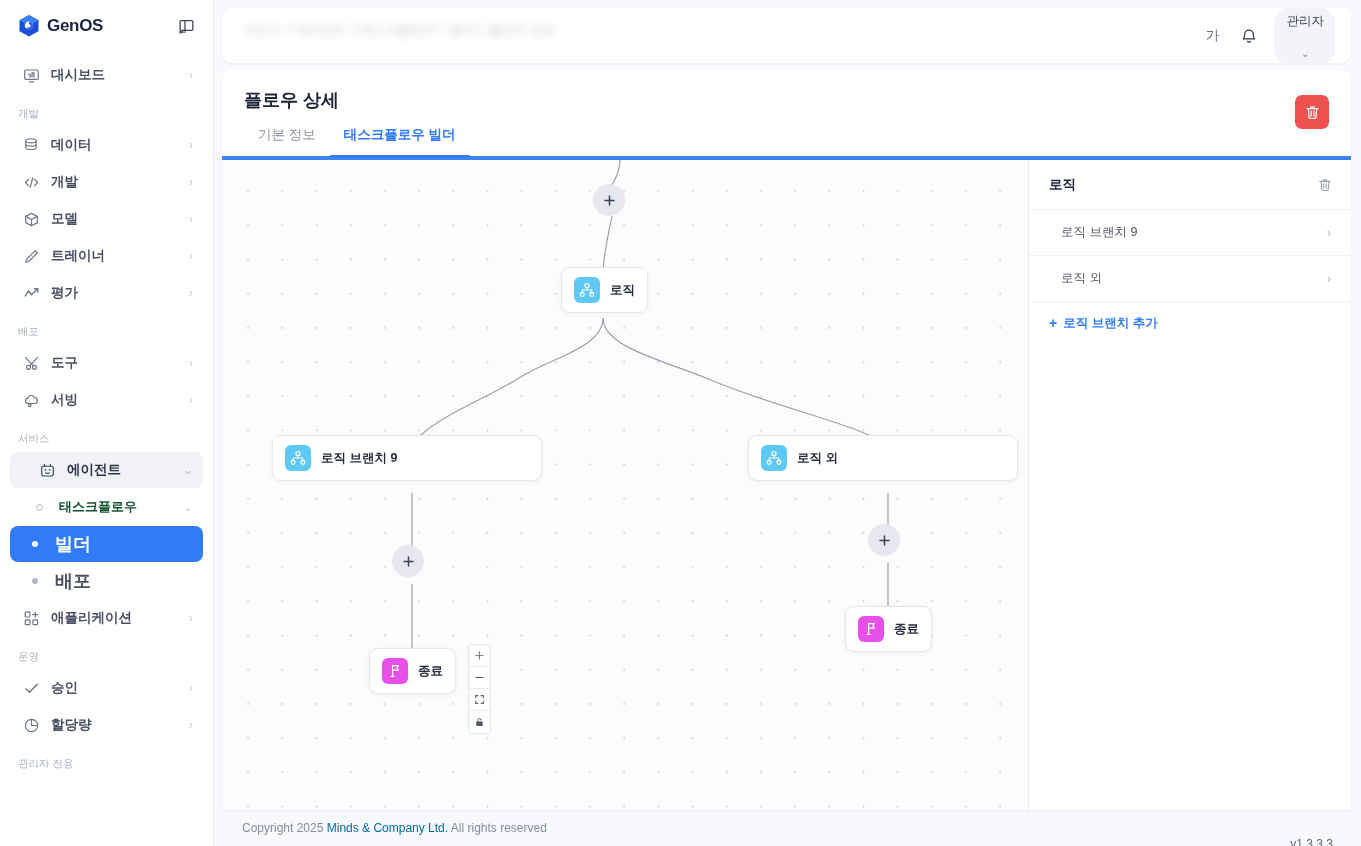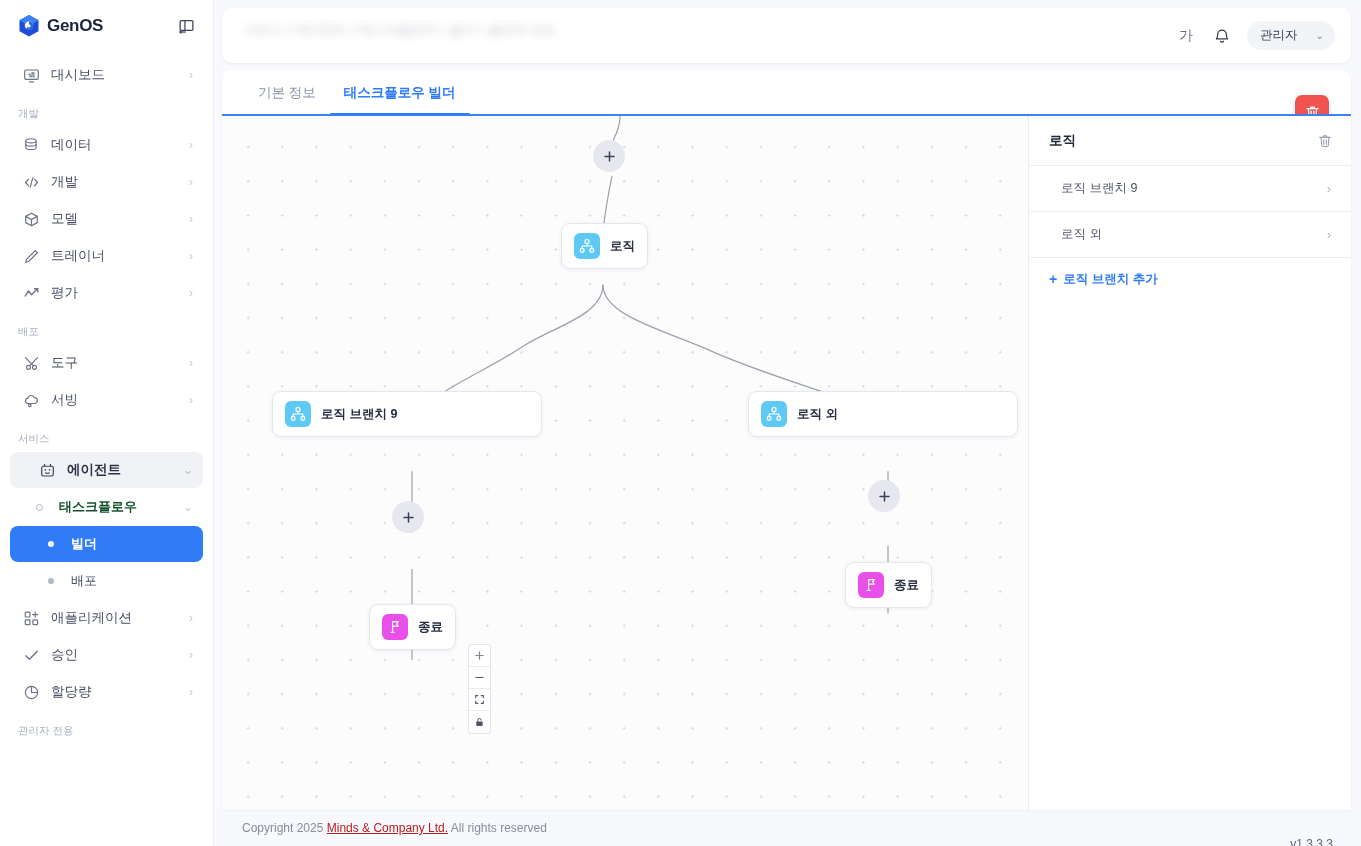--- a/index.html
+++ b/index.html
@@ -37,24 +37,24 @@
     letter-spacing: 0px; font-weight: 400;
   }
   .nav-item {
     height: 36px; margin: 1px 10px; border-radius: 8px;
     display: flex; align-items: center; padding: 0 10px 0 12px;
     cursor: pointer; gap: 11px; color: #495063; font-size: 13.5px;
   }
   .nav-item.active-soft { background: #f0f2f6; color: #2b3246; font-weight: 700; padding-left: 28px; }
   .nav-item.active-blue { background: #2f7cf6; color: #ffffff; font-weight: 700; }
   .nav-item .ico { width: 18px; height: 18px; flex: none; display: flex; align-items: center; justify-content: center; }
-  .nav-item .lbl { flex: 1; white-space: nowrap; overflow: hidden; }
+  .nav-item .lbl { flex: 1; white-space: nowrap; overflow: hidden; font-weight: bold; }
   .nav-item .chev { color: #c3c9d4; font-size: 12px; flex: none; }
   .nav-item.sub { padding-left: 20px; font-size: 13px; }
-  .nav-item.sub2 { padding-left: 32px; font-size: 13px; }
+  .nav-item.sub2 { padding-left: 16px; font-size: 18px; }
   .dot-ring { width: 7px; height: 7px; border-radius: 50%; border: 1.3px solid #b0b7c4; flex: none; }
   .dot-fill { width: 6px; height: 6px; border-radius: 50%; background: #b0b7c4; flex: none; }
   .dot-fill.w { background: #ffffff; }
   .sidebar-bottom {
     border-top: 1px solid #ebeef3; height: 46px;
     display: flex; align-items: center; padding: 0 14px 0 18px; gap: 11px;
     cursor: pointer; color: #495063; font-size: 13.5px;
   }
 
   
@@ -75,32 +75,32 @@
   }
   .top-actions { display: flex; align-items: center; gap: 6px; }
   .icon-btn {
     width: 30px; height: 30px; border-radius: 7px; display: flex;
     align-items: center; justify-content: center; cursor: pointer; color: #4a5163;
   }
   .font-btn { font-size: 14px; color: #6a7081; }
   .user-chip {
     display: flex; align-items: center; gap: 18px; background: #f2f4f8;
     border-radius: 16px; padding: 6px 11px 6px 13px; font-size: 12.5px;
-    color: #3b4256; cursor: pointer; margin-left: 4px;
+    color: #3b4256; cursor: pointer; margin-left: 4px; flex-direction: column;
   }
 
   .content-card {
     margin: 7px 10px 0 8px; flex: 1;
     background: #ffffff; border-radius: 10px 10px 0 0;
     box-shadow: 0 1px 3px rgba(22,35,70,0.05);
     position: relative; overflow: hidden;
     display: flex; flex-direction: column;
   }
   .page-title { font-size: 18px; font-weight: 700; color: #1d2435; padding: 18px 0 0 22px; }
-  .tabs { display: flex; padding: 0 0 0 22px; margin-top: 14px; border-bottom: 2px solid #3b82f6; position: relative; }
+  .tabs { display: flex; padding: 0 0 0 22px; margin-top: 14px; border-bottom: 4px solid #3b82f6; position: relative; }
   .tab {
     padding: 0 14px 12px 14px; font-size: 13.5px; color: #8a91a1; cursor: pointer;
     position: relative; white-space: nowrap;
   }
   .tab.active { color: #2f7cf6; font-weight: 700; }
   .tab.active::after {
     content: ""; position: absolute; left: 0; right: 0; bottom: -1px;
     height: 2.5px; background: #2f7cf6; border-radius: 2px;
   }
   .delete-btn {
@@ -168,21 +168,21 @@
     padding: 0 20px; font-size: 12.5px; color: #2f7cf6; font-weight: 700;
     cursor: pointer;
   }
 
   
   .footer {
     height: 36px; flex: none; display: flex; align-items: center;
     justify-content: space-between; padding: 0 28px 0 10px;
     font-size: 12px; color: #868d9c; background: #f7f9fc;
   }
-  .footer a { color: #b91c1c; text-decoration: underline; cursor: pointer; }
+  .footer a { color: #0369a1; cursor: pointer; }
   .footer .ver { color: #5e6troke; color: #5f6678; text-decoration: underline; cursor: pointer; margin-top: 32px; }
 </style>
 </head>
 <body>
 
 <div id="app">
 
   <aside id="sidebar">
     <div class="brand-row">
       <div class="brand">
@@ -339,20 +339,21 @@
             <rect x="2.6" y="11.6" width="5.6" height="5.6" rx="1"></rect>
             <rect x="11.6" y="11.6" width="5.6" height="5.6" rx="1"></rect>
             <path d="M14.4 2.4 v6" stroke-linecap="round"></path>
               <path d="M11.4 5.4 h6" stroke-linecap="round"></path>
           </svg>
         </span>
         <span class="lbl">애플리케이션</span>
         <span class="chev">›</span>
       </div>
 
+      <div class="nav-group-label">운영</div>
       <div class="nav-item">
         <span class="ico">
           <svg width="17" height="17" viewBox="0 0 20 20" fill="none" stroke="#6b7384" stroke-width="1.6" stroke-linecap="round" stroke-linejoin="round">
             <path d="M3.2 10.4 L7.6 14.4 L16.8 5"></path>
           </svg>
         </span>
         <span class="lbl">승인</span>
         <span class="chev">›</span>
       </div>
       <div class="nav-item">
@@ -387,20 +388,21 @@
           </div>
           <div class="user-chip">
             <span>관리자</span>
             <span style="font-size:10px;color:#7a8193">⌄</span>
           </div>
         </div>
       </div>
     </div>
 
     <div class="content-card">
+      <div class="page-title">플로우 상세</div>
 
       <button class="delete-btn">
         <svg width="17" height="17" viewBox="0 0 20 20" fill="none" stroke="#ffffff" stroke-width="1.5" stroke-linecap="round" stroke-linejoin="round">
           <path d="M3.4 5.4 h13.2"></path>
             <path d="M8 5.4 V3.6 h4 v1.8"></path>
           <path d="M5.1 5.4 l0.8 10.2 a1.3 1.3 0 0 0 1.3 1.2 h5.6 a1.3 1.3 0 0 0 1.3 -1.2 l0.8 -10.2"></path>
           <path d="M8.4 8.4 v5.6"></path>
             <path d="M11.6 8.4 v5.6"></path>
         </svg>
       </button>

